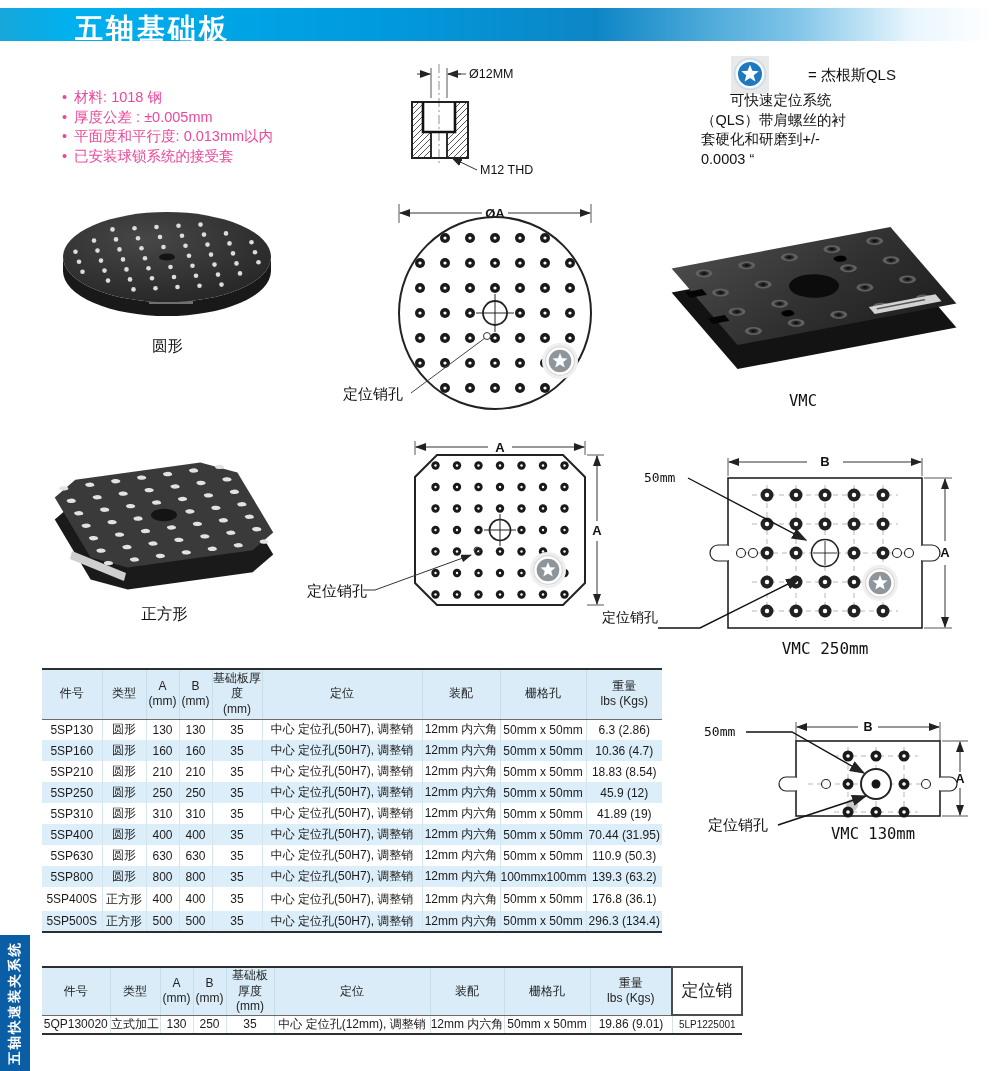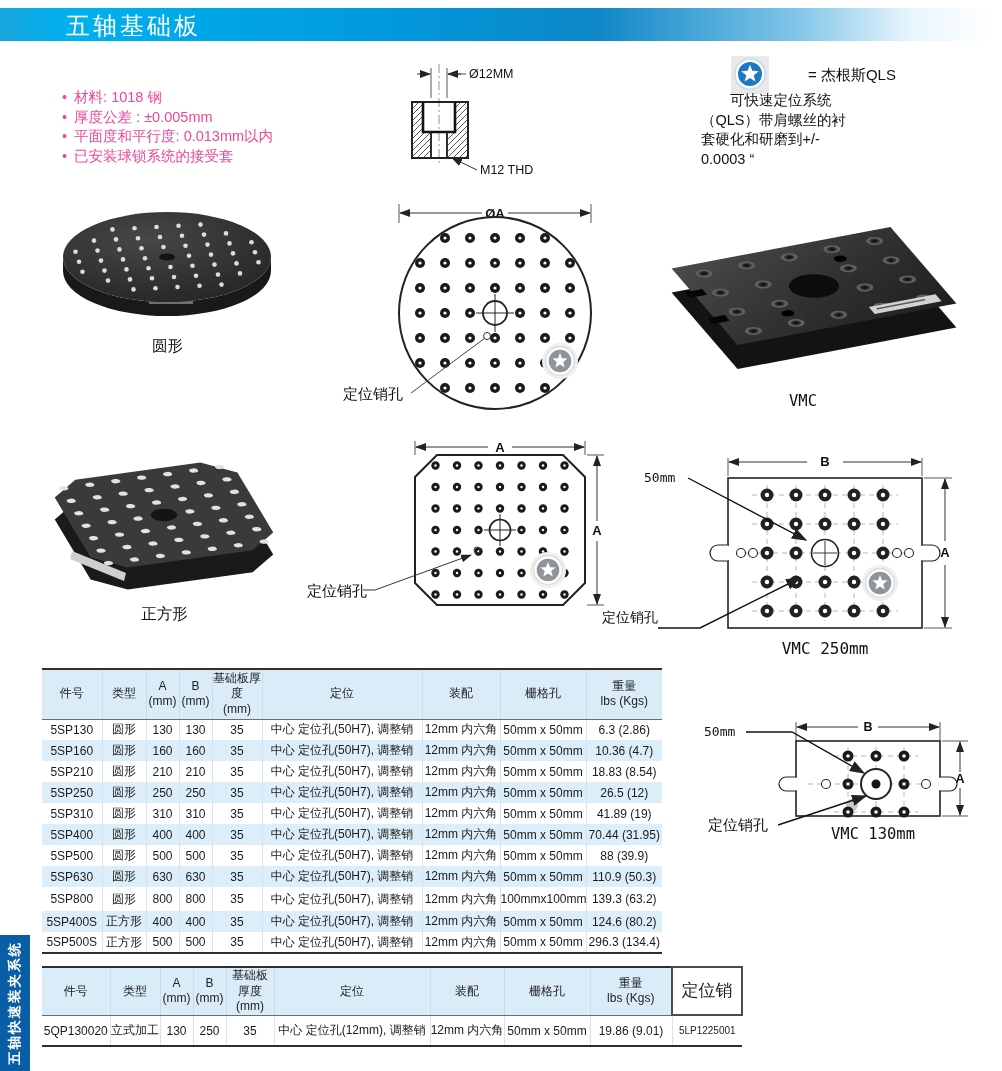--- a/index.html
+++ b/index.html
@@ -2,42 +2,42 @@
 <html><head>
 <meta charset="utf-8">
 <style>
 *{margin:0;padding:0;box-sizing:border-box}
 html,body{width:1002px;height:1071px}
 body{position:relative;font-family:"Liberation Sans","DejaVu Sans",sans-serif;background:#fff;overflow:hidden;color:#161616}
 .abs{position:absolute}
 
 .hdr{position:absolute;left:0;top:8px;width:992px;height:33px;
   background:linear-gradient(90deg,#17a6da 0%,#00b1ef 7%,#009ade 38%,#0d86c6 60%,#7fc4e8 80%,#e9f6fd 92%,#ffffff 100%)}
-.hdr-title{position:absolute;left:66px;top:2px;font-size:24px;font-weight:normal;color:#fff;letter-spacing:3px}
+.hdr-title{position:absolute;left:75px;top:2px;font-size:28px;font-weight:bold;color:#fff;letter-spacing:3px}
 
 .specs{position:absolute;left:62px;top:88px;font-size:14.5px;line-height:19.5px;color:#ec4899}
 .blt{margin-right:7px}
 
 .qls-eq{position:absolute;left:808px;top:66px;font-size:15px;color:#111}
 .qls-note{position:absolute;left:701px;top:91px;font-size:14.5px;line-height:19.5px;color:#111}
 .qls-note .ind{text-indent:29px}
 
 .cap{position:absolute;text-align:center;font-size:15.5px;color:#111}
 .cap-mono{font-family:"DejaVu Sans Mono",monospace}
 
 table{border-collapse:collapse;table-layout:fixed;position:absolute;background:#fff;
   border-top:2.5px solid #2e2e2e;border-bottom:2.5px solid #2e2e2e}
 .t1{left:42px;top:668px;width:620px}
 .t2{left:42px;top:966px;width:700px}
 th{background:#d9ecf8;font-size:12px;font-weight:normal;color:#222;white-space:pre-line;
   text-align:center;vertical-align:middle;border-bottom:1.5px solid #6b6b6b;border-left:1px solid #c9dcea;line-height:1.3}
 .t1 th{height:50px}.t2 th{height:48px}
 th:first-child,td:first-child{border-left:none}
 td{font-size:12px;text-align:center;vertical-align:middle;border-left:1px solid #d5e5f0;color:#1b1b1b}
-.t1 td{height:21px}.t2 td{height:31px}
+.t1 td{height:21px}.t2 td{height:18px}
 td:first-child{font-weight:normal}
 .t1 tbody tr:nth-child(even){background:#dceef9}
 .t1 tbody tr:nth-child(9) td{height:24px}
 .t2 tbody tr:nth-child(even){background:#dceef9}
 .t2 th:last-child{border:2.5px solid #4c4c4c;background:#fff;font-size:17px}
 .t2 td:last-child{font-size:10px;font-weight:normal}
 
 .side{position:absolute;left:0;top:935px;width:30px;height:136px;background:#0a5ea6;overflow:hidden}
 .side-txt{position:absolute;display:block;width:150px;height:30px;line-height:30px;left:-60px;top:53px;
   transform:rotate(-90deg);color:#fff;font-weight:bold;font-size:13.5px;letter-spacing:2px;text-align:center}
@@ -781,21 +781,21 @@
       </tr>
       <tr>
         <td>5SP250</td>
         <td>圆形</td>
         <td>250</td>
         <td>250</td>
         <td>35</td>
         <td>中心 定位孔(50H7), 调整销</td>
         <td>12mm 内六角</td>
         <td>50mm x 50mm</td>
-        <td>26.5 (12)</td>
+        <td>45.9 (12)</td>
       </tr>
       <tr>
         <td>5SP310</td>
         <td>圆形</td>
         <td>310</td>
         <td>310</td>
         <td>35</td>
         <td>中心 定位孔(50H7), 调整销</td>
         <td>12mm 内六角</td>
         <td>50mm x 50mm</td>
@@ -806,31 +806,20 @@
         <td>圆形</td>
         <td>400</td>
         <td>400</td>
         <td>35</td>
         <td>中心 定位孔(50H7), 调整销</td>
         <td>12mm 内六角</td>
         <td>50mm x 50mm</td>
         <td>70.44 (31.95)</td>
       </tr>
       <tr>
-        <td>5SP500</td>
-        <td>圆形</td>
-        <td>500</td>
-        <td>500</td>
-        <td>35</td>
-        <td>中心 定位孔(50H7), 调整销</td>
-        <td>12mm 内六角</td>
-        <td>50mm x 50mm</td>
-        <td>88 (39.9)</td>
-      </tr>
-      <tr>
         <td>5SP630</td>
         <td>圆形</td>
         <td>630</td>
         <td>630</td>
         <td>35</td>
         <td>中心 定位孔(50H7), 调整销</td>
         <td>12mm 内六角</td>
         <td>50mm x 50mm</td>
         <td>110.9 (50.3)</td>
       </tr>
@@ -847,21 +836,21 @@
       </tr>
       <tr>
         <td>5SP400S</td>
         <td>正方形</td>
         <td>400</td>
         <td>400</td>
         <td>35</td>
         <td>中心 定位孔(50H7), 调整销</td>
         <td>12mm 内六角</td>
         <td>50mm x 50mm</td>
-        <td>124.6 (80.2)</td>
+        <td>176.8 (36.1)</td>
       </tr>
       <tr>
         <td>5SP500S</td>
         <td>正方形</td>
         <td>500</td>
         <td>500</td>
         <td>35</td>
         <td>中心 定位孔(50H7), 调整销</td>
         <td>12mm 内六角</td>
         <td>50mm x 50mm</td>

